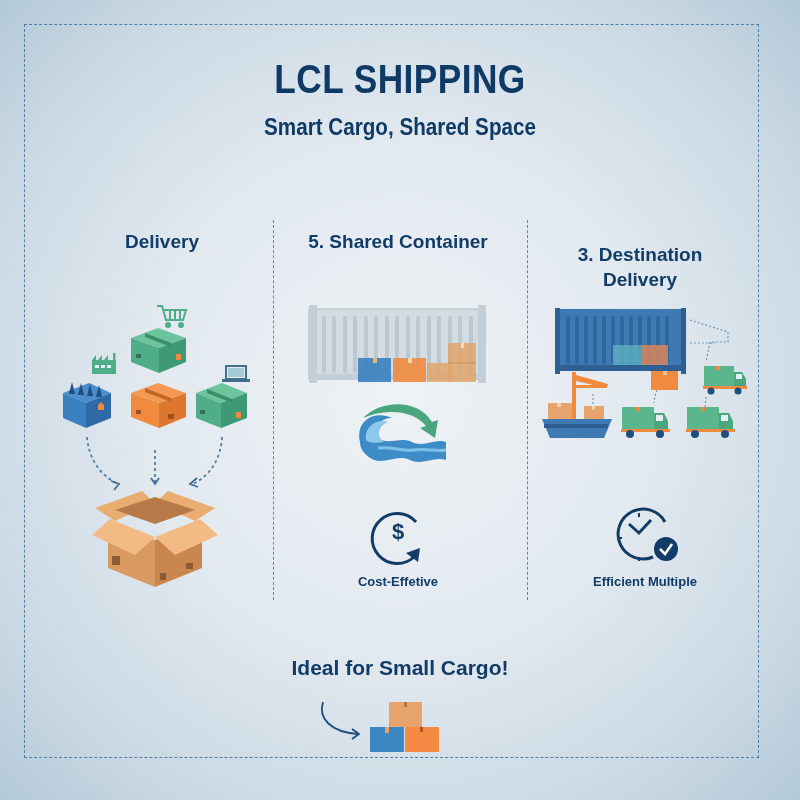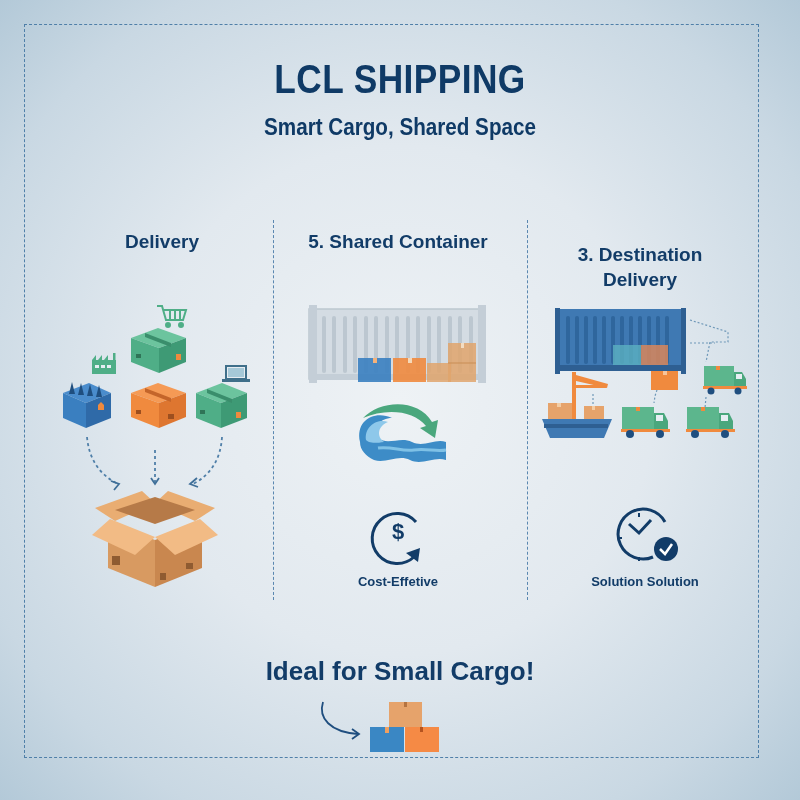--- a/index.html
+++ b/index.html
@@ -28,21 +28,21 @@
   }
   .col-h {
     position:absolute; font-size:19px; font-weight:bold; color:#123c68;
     text-align:center; line-height:25px;
   }
   .feat-label {
     position:absolute; font-size:13px; font-weight:bold; color:#123c68; text-align:center;
   }
   .bottom-title {
     position:absolute; left:0; top:656px; width:800px; text-align:center;
-    font-size:26px; font-weight:bold; color:#123c68;
+    font-size:21px; font-weight:bold; color:#123c68;
   }
   svg { position:absolute; overflow:visible; }
 </style>
 </head>
 <body>
 
 <div class="frame"></div>
 
 <div class="title">LCL SHIPPING</div>
 <div class="subtitle">Smart Cargo, Shared Space</div>
@@ -285,21 +285,21 @@
     <path d="M665 522 A 25 25 0 1 0 653 557" fill="none" stroke="#123c68" stroke-width="3"></path>
     <polyline points="629,524 639,533 651,520" fill="none" stroke="#123c68" stroke-width="3"></polyline>
     <line x1="639" y1="513" x2="639" y2="517" stroke="#123c68" stroke-width="2"></line>
     <line x1="618" y1="538" x2="622" y2="538" stroke="#123c68" stroke-width="2"></line>
     <line x1="639" y1="557" x2="639" y2="561" stroke="#123c68" stroke-width="2"></line>
     <circle cx="666" cy="549" r="12" fill="#123c68"></circle>
     <polyline points="660,549 665,554 672,544" fill="none" stroke="#ffffff" stroke-width="2.5"></polyline>
   </g>
 </svg>
 
-<div class="feat-label" style="left:530px; top:574px; width:230px;">Solution Solution</div>
+<div class="feat-label" style="left:530px; top:574px; width:230px;">Efficient Multiple</div>
 
 <div class="bottom-title">Ideal for Small Cargo!</div>
 
 <svg style="left:0;top:0;" width="800" height="800">
   <g fill="none" stroke="#1f4e7f" stroke-width="1.8">
     <path d="M323 702 C 318 718, 330 732, 358 734"></path>
     <path d="M352 729 L359 734 L352 739"></path>
   </g>
   <g>
     <rect x="389" y="702" width="33" height="25" fill="#e6a36b"></rect>

